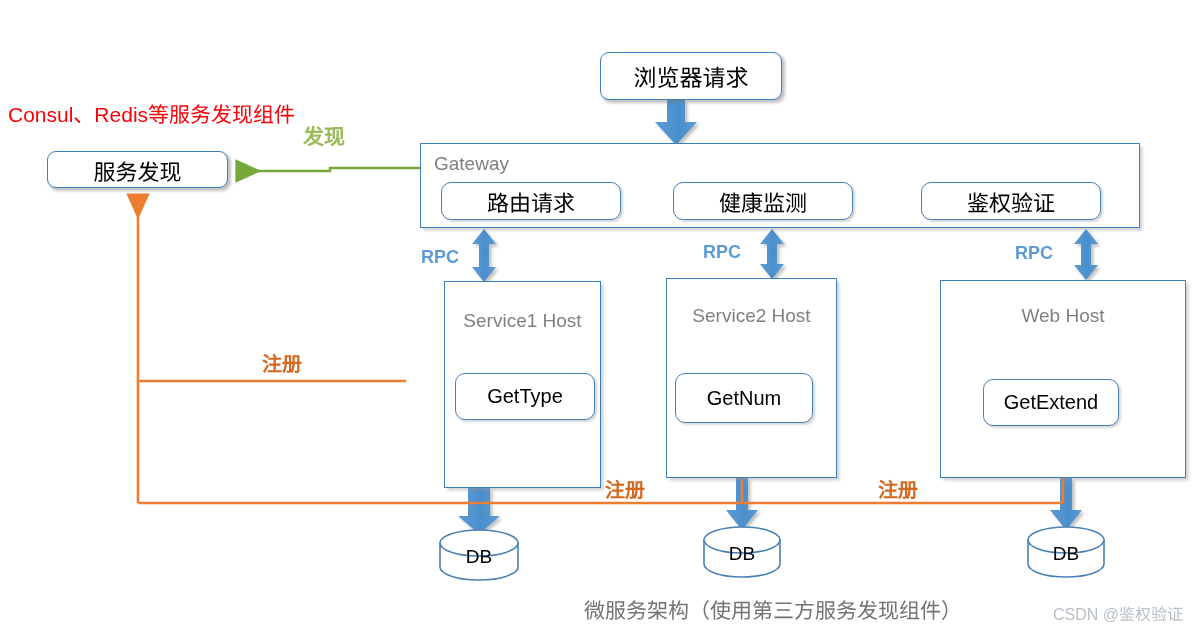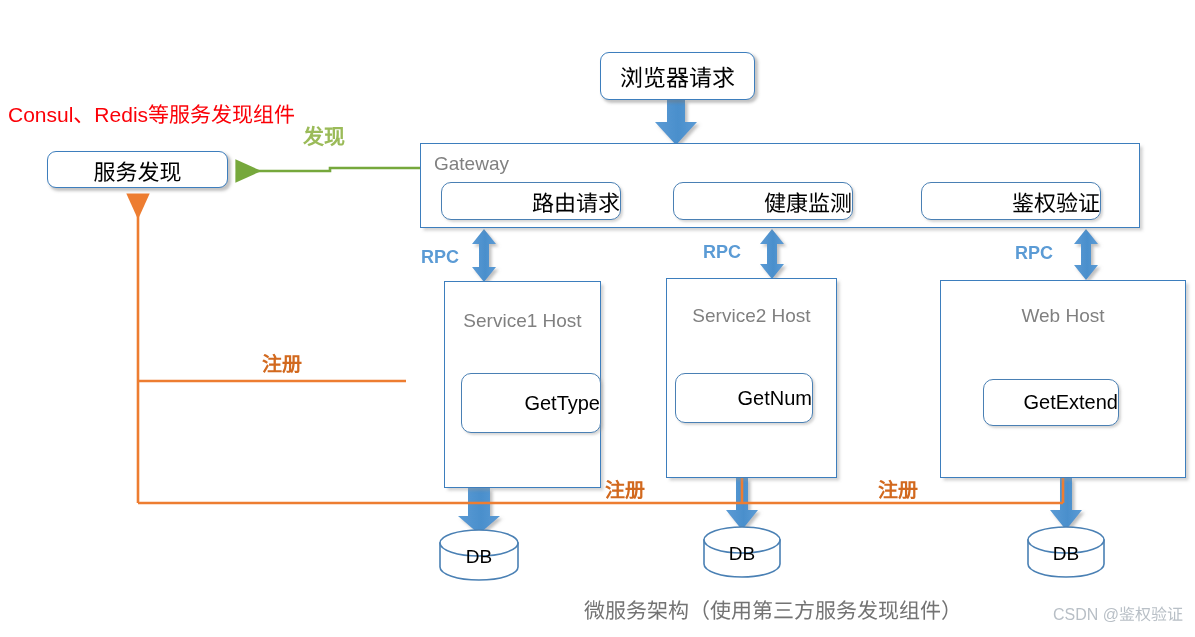--- a/index.html
+++ b/index.html
@@ -65,21 +65,21 @@
 
   
   .pill {
     position: absolute;
     box-sizing: border-box;
     border: 1.4px solid #4a80b4;
     border-radius: 10px;
     background: #ffffff;
     display: flex;
     align-items: center;
-    justify-content: flex-end;
+    justify-content: center;
     color: #000000;
     font-size: 20px;
     box-shadow: 2px 2px 2.5px rgba(150,150,150,0.4);
   }
   .pill.cn { font-size: 22px; }
 
   
   .txt {
     position: absolute;
     white-space: nowrap;
@@ -172,21 +172,21 @@
     <g fill="#ffffff" stroke="#4a80b4" stroke-width="1.6">
       <path d="M704,540 L704,564 a38,13 0 0 0 76,0 L780,540 Z"></path>
       <ellipse cx="742" cy="540" rx="38" ry="13"></ellipse>
     </g>
     <g fill="#ffffff" stroke="#4a80b4" stroke-width="1.6">
       <path d="M1028,540 L1028,564 a38,13 0 0 0 76,0 L1104,540 Z"></path>
       <ellipse cx="1066" cy="540" rx="38" ry="13"></ellipse>
     </g>
   </svg>
 
-  <div class="node round-box" style="left:600px; top:52px; width:155px; height:48px; font-size:23px;">
+  <div class="node round-box" style="left:600px; top:52px; width:182px; height:48px; font-size:23px;">
     <span>浏览器请求</span>
   </div>
 
   <div class="txt txt-red" style="left:8px; top:104px;">Consul、Redis等服务发现组件</div>
 
   <div class="txt txt-green" style="left:303px; top:126px;">发现</div>
 
   <div class="node round-box" style="left:47px; top:151px; width:181px; height:37px; font-size:22px;">
     <span>服务发现</span>
   </div>
@@ -204,21 +204,21 @@
       <span>鉴权验证</span>
     </div>
   </div>
 
   <div class="txt txt-rpc" style="left:421px; top:248px;">RPC</div>
   <div class="txt txt-rpc" style="left:703px; top:243px;">RPC</div>
   <div class="txt txt-rpc" style="left:1015px; top:244px;">RPC</div>
 
   <div class="node host-box" style="left:405px; top:281px; width:157px; height:207px;margin-left:39px;">
     <div class="host-label" style="top:28px;">Service1 Host</div>
-    <div class="pill" style="left:16px; top:91px; width:140px; height:60px;">
+    <div class="pill" style="left:10px; top:91px; width:140px; height:47px;">
       <span>GetType</span>
     </div>
   </div>
 
   <div class="node host-box" style="left:666px; top:278px; width:171px; height:200px;">
     <div class="host-label" style="top:26px;">Service2 Host</div>
     <div class="pill" style="left:8px; top:94px; width:138px; height:50px;">
       <span>GetNum</span>
     </div>
   </div>

